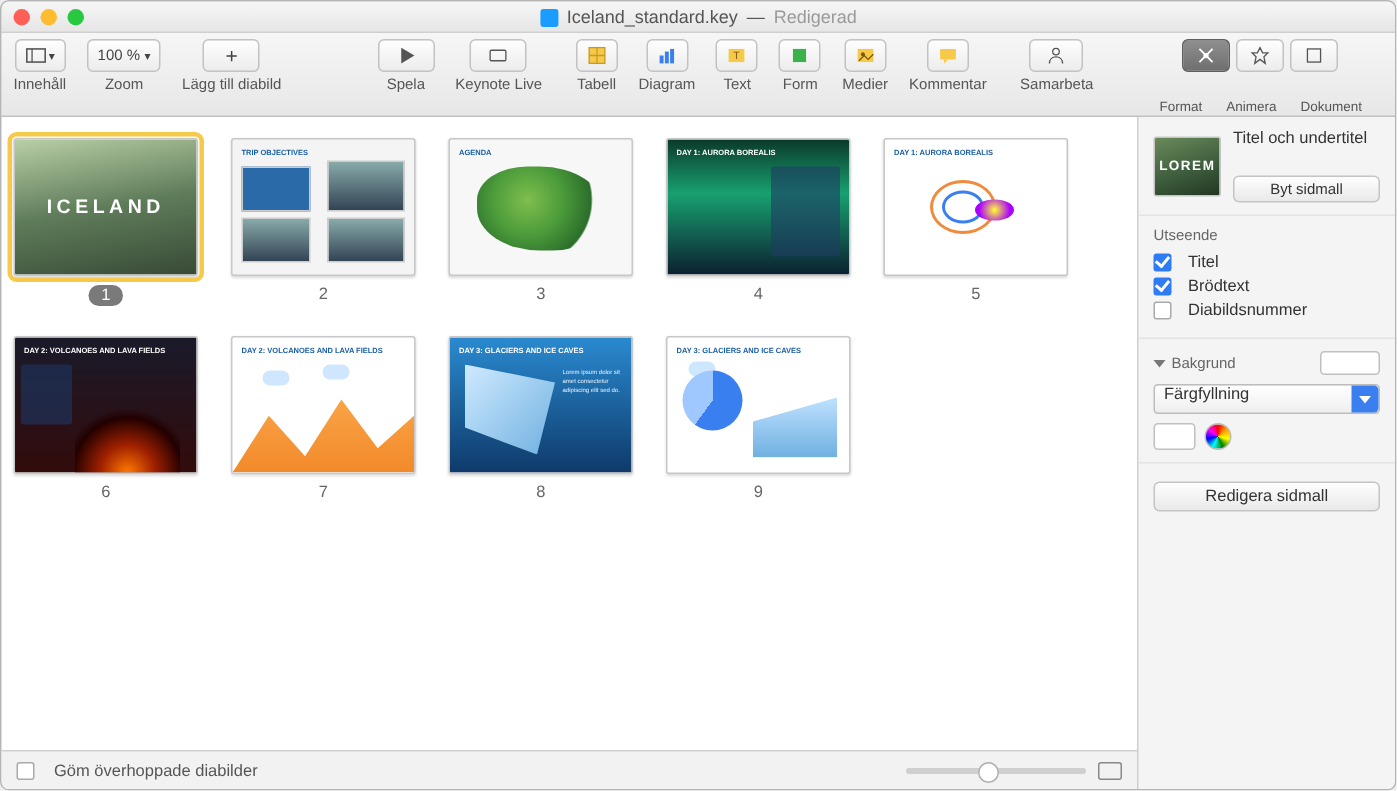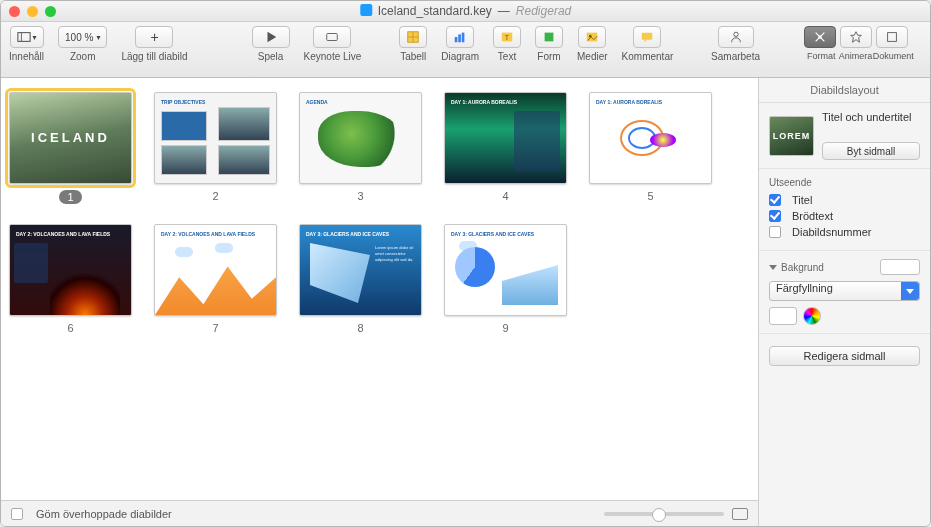--- a/index.html
+++ b/index.html
@@ -2,22 +2,22 @@
 <html><head>
 <meta charset="utf-8">
 <style>
 * { box-sizing: border-box; margin: 0; padding: 0; font-family: -apple-system, "Helvetica Neue", Arial, sans-serif; }
 body { width: 931px; height: 527px; background: #ececec; overflow: hidden; color: #333; font-size: 11px; }
 .window { width: 931px; height: 527px; display: flex; flex-direction: column; border: 1px solid #b5b5b5; border-radius: 6px; overflow: hidden; background: #ececec; }
 .titlebar { height: 21px; background: linear-gradient(#f6f6f6,#e6e6e6); display: flex; align-items: center; padding: 0 8px; border-bottom: 1px solid #cfcfcf; position: relative; }
 .traffic { display: flex; gap: 7px; }
 .dot { width: 11px; height: 11px; border-radius: 50%; }
 .red { background:#ff5f57; } .yellow{ background:#febc2e;} .green{ background:#28c840;}
-.title-center { position: absolute; left: 50%; transform: translateX(-50%); display:flex; align-items:flex-start; gap:6px; font-size:12px; color:#555;}
-.title-center .edited { color:#9a9a9a;font-style:italic; }
+.title-center { position: absolute; left: 50%; transform: translateX(-50%); display:flex; align-items:flex-end; gap:6px; font-size:12px; color:#555;}
+.title-center .edited { color:#9a9a9a; }
 .kn-ico { width:12px;height:12px;background:#1b9dff;border-radius:2px;}
 .toolbar { height: 56px; background: linear-gradient(#f6f6f6,#e7e7e7); border-bottom:1px solid #bfbfbf; display:flex; align-items:flex-start; padding:4px 8px 0 8px; }
 .tb-group { display:flex; flex-direction:column; align-items:center; margin-right:14px;}
 .tb-btns { display:flex; gap:4px; }
 .tb-btn { height:22px; min-width:28px; padding:0 6px; background:linear-gradient(#fefefe,#ececec); border:1px solid #c2c2c2; border-radius:4px; display:flex; align-items:center; justify-content:center; font-size:10px; color:#444; cursor:default;}
 .tb-btn svg { width:14px; height:14px; }
 .tb-label { font-size:10px; color:#555; margin-top:3px; }
 .spacer { flex:1; }
 .tab-group .tb-btn { min-width:32px;}
 .tab-group .tb-btn.active { background:linear-gradient(#8f8f8f,#6f6f6f); color:#fff; border-color:#5e5e5e;}
@@ -260,21 +260,21 @@
             <svg viewBox="0 0 16 16">
               <polygon points="8,2 10,6 14,6 11,9 12,14 8,11 4,14 5,9 2,6 6,6" fill="none" stroke="#555"></polygon>
             </svg>
           </div>
         <div class="tb-btn">
             <svg viewBox="0 0 16 16">
               <rect x="3" y="3" width="10" height="10" fill="none" stroke="#555"></rect>
             </svg>
           </div>
       </div>
-      <div style="display:flex;gap:0;width:100%;font-size:9px;color:#555;margin-top:3px;">
+      <div style="display:flex;gap:16px;width:100%;font-size:9px;color:#555;margin-top:18px;">
         <span style="width:33%;text-align:center;">Format</span>
         <span style="width:33%;text-align:center;">Animera</span>
         <span style="width:33%;text-align:center;">Dokument</span>
       </div>
     </div>
   </div>
 
   <div class="main">
     <div class="canvas">
       <div class="light-sheet">
@@ -370,21 +370,20 @@
       <div class="bottombar">
         <span class="chk"></span>
         <span>Göm överhoppade diabilder</span>
         <div class="bspacer"></div>
         <div class="slider"></div>
         <div class="view-icn"></div>
       </div>
     </div>
 
     <div class="inspector">
-      <div class="insp-head">Diabildslayout</div>
 
       <div class="insp-sec">
         <div class="insp-row">
           <div class="mini-thumb"></div>
           <div style="flex:1;">
             <div class="insp-title">Titel och undertitel</div>
             <div class="ibtn">
                 <span>Byt sidmall</span>
               </div>
           </div>

